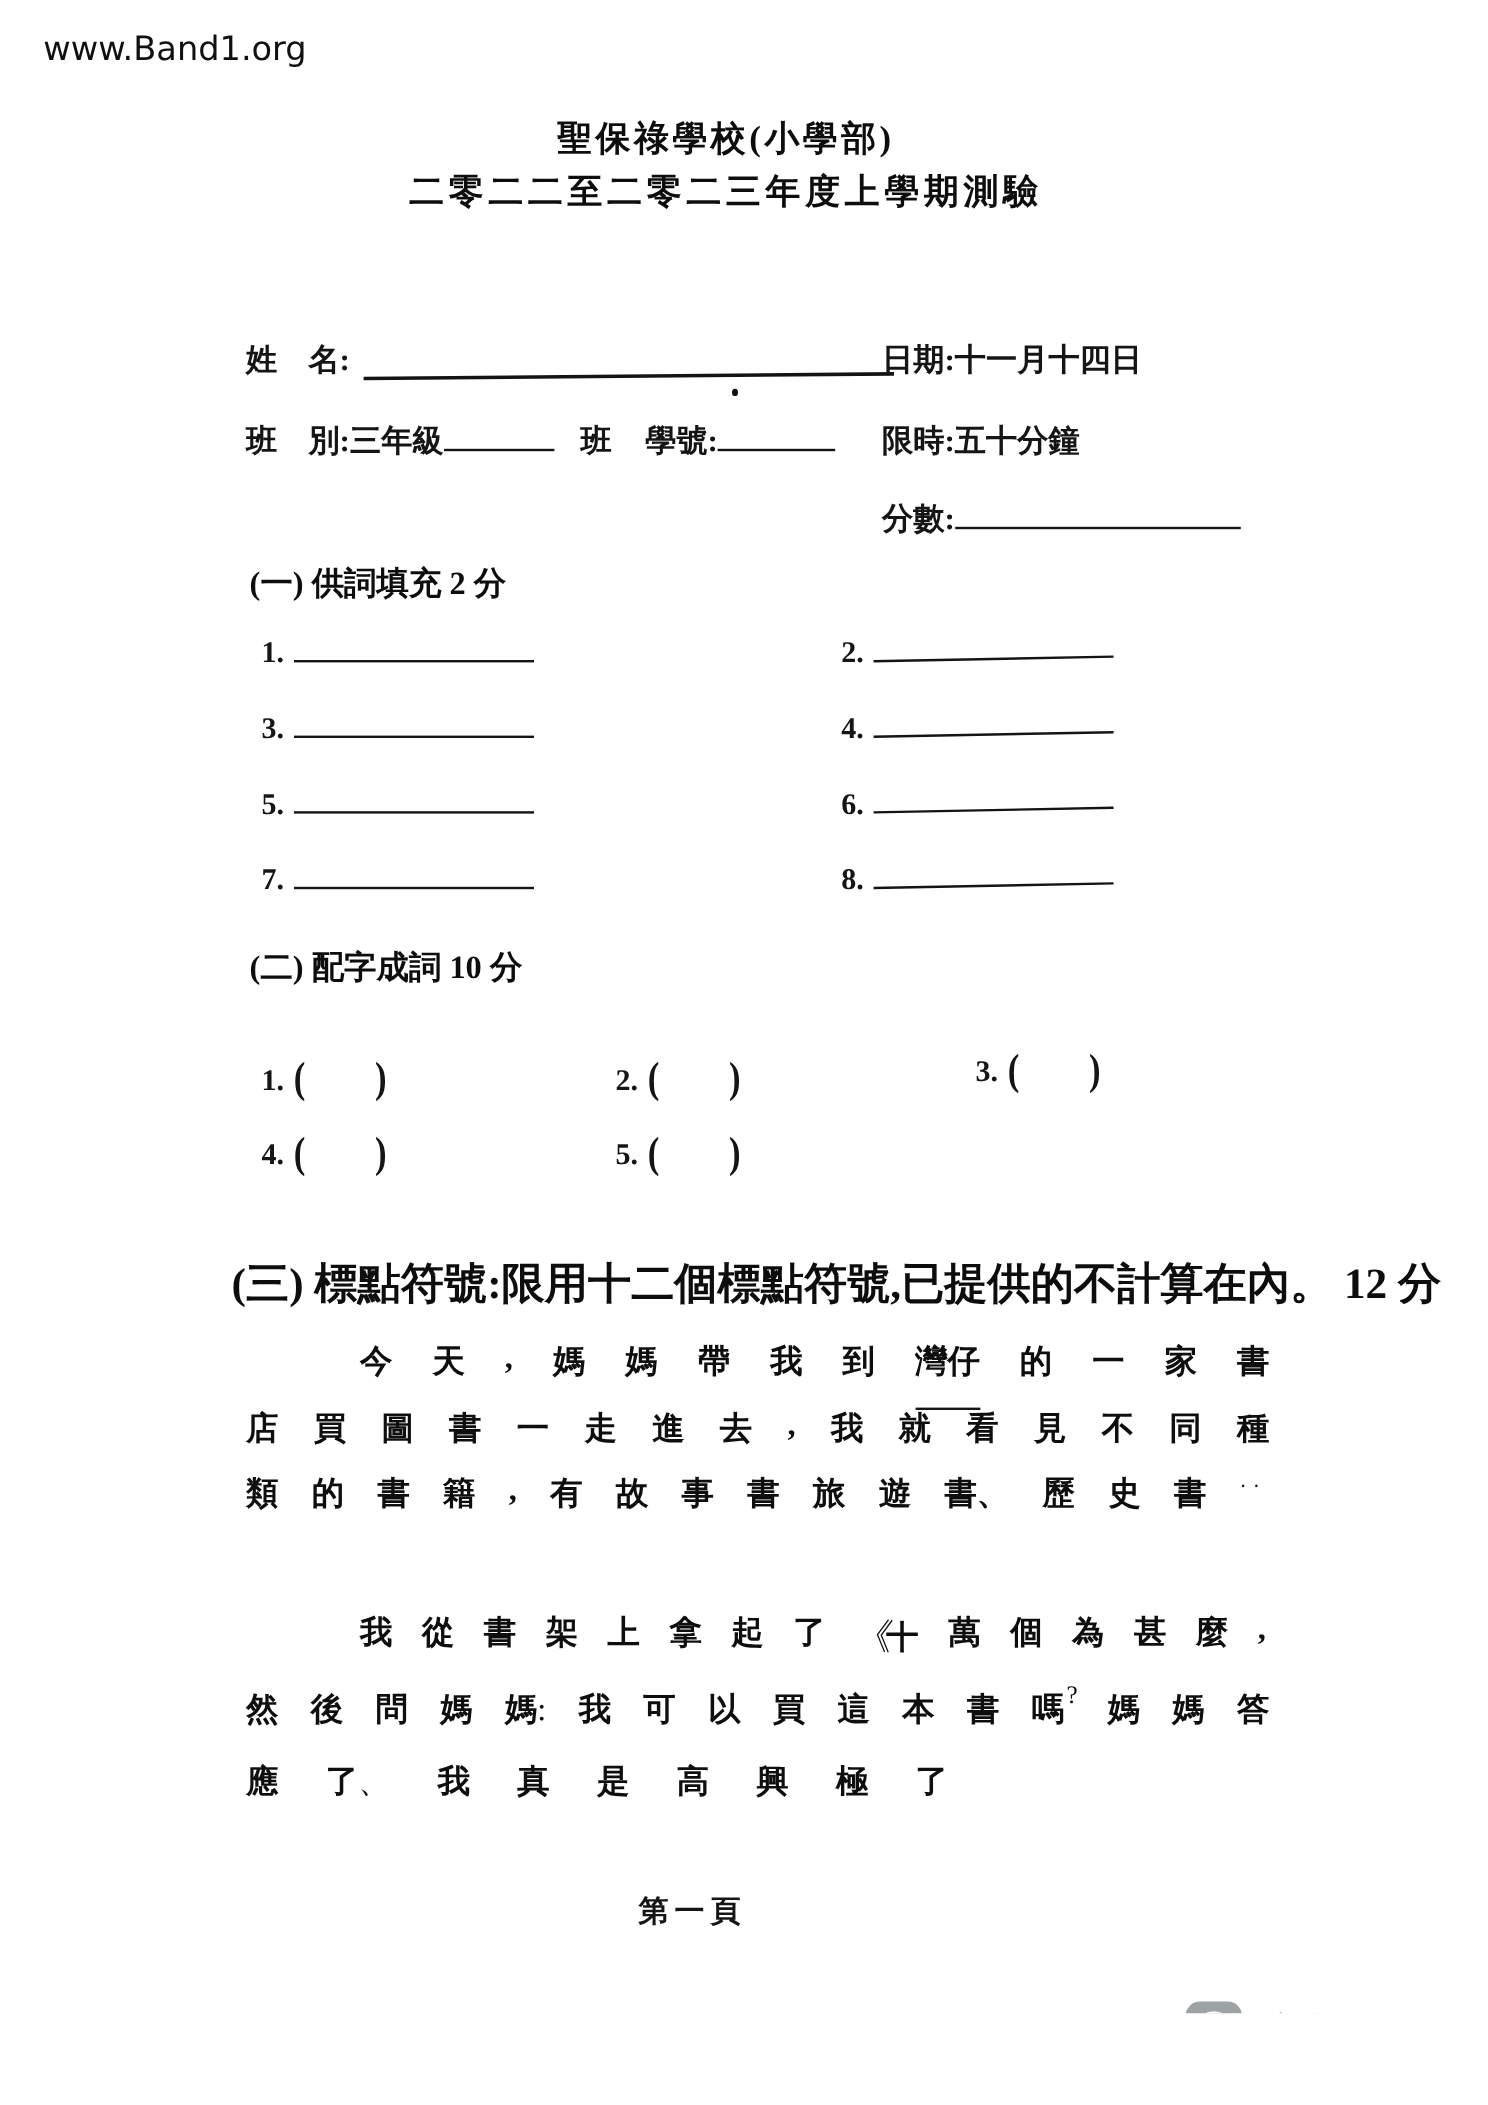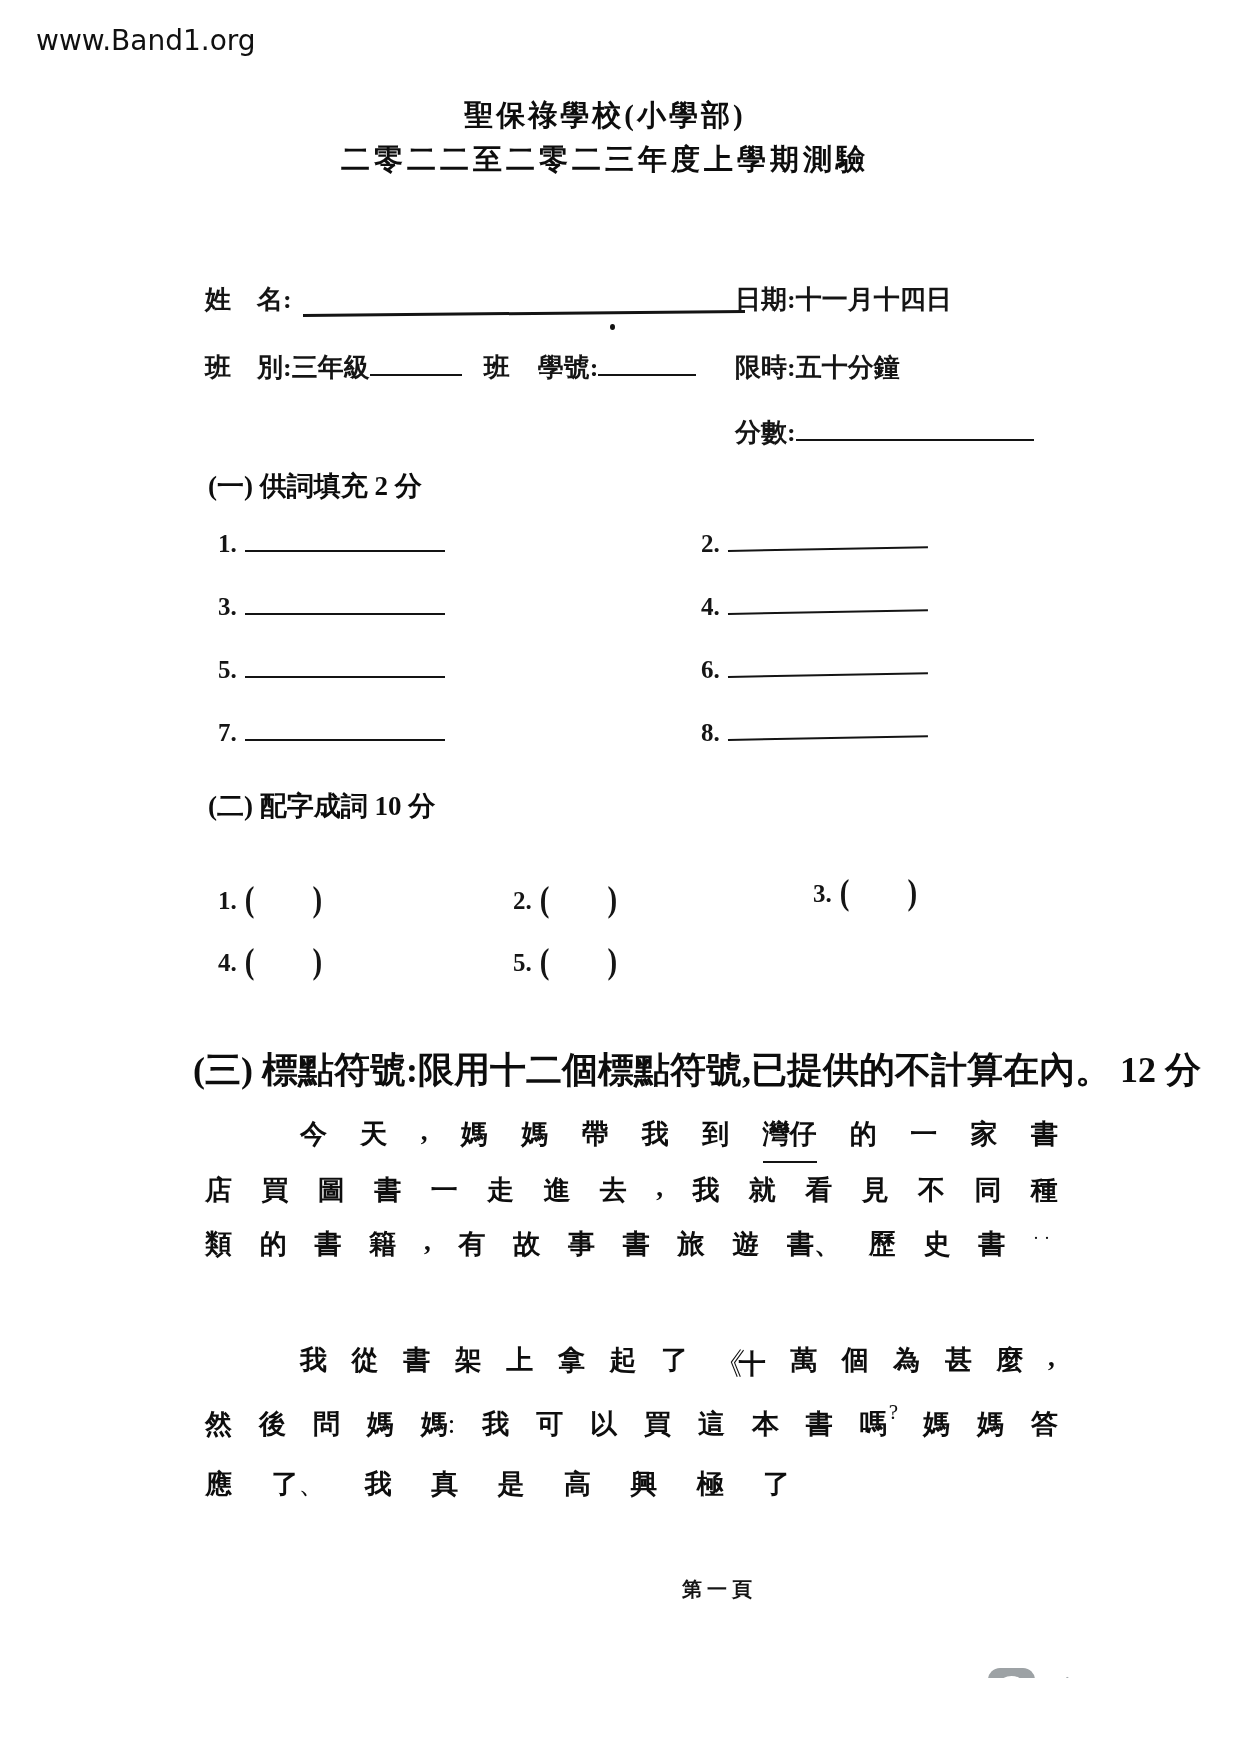--- a/index.html
+++ b/index.html
@@ -39,28 +39,28 @@
 
   .pline{position:absolute;display:flex;justify-content:space-between;
          font-size:27px;font-weight:700;color:#0e0e0e;}
   .pl0{left:300px;top:1116px;width:758px;}
   .pl1{left:205px;top:1172px;width:853px;}
   .pl2{left:205px;top:1226px;width:850px;}
   .pl3{left:300px;top:1342px;width:755px;}
   .pl4{left:205px;top:1406px;width:853px;}
   .pl5{left:205px;top:1466px;width:585px;}
   .tok{white-space:pre;}
-  .tok.u{border-bottom:2.5px solid #141414;padding-bottom:9px;}
+  .tok.u{border-bottom:2.5px solid #141414;padding-bottom:21px;}
   .hw{font-weight:400;}
   .hw.pre{display:inline-block;font-size:31px;margin-right:-5px;transform:rotate(7deg);}
   .hw.q{font-size:21px;position:relative;top:-14px;left:2px;}
   .dots{font-size:18px;font-weight:400;letter-spacing:5px;align-self:center;position:relative;top:-6px;}
 
-  .pagefoot{position:absolute;left:557px;top:1576px;width:200px;text-align:right;
-            font-size:20px;font-weight:700;letter-spacing:5px;}
+  .pagefoot{position:absolute;left:532px;top:1576px;width:200px;text-align:left;
+            font-size:25px;font-weight:700;letter-spacing:5px;}
 
   .logo-box{position:absolute;left:988px;top:1668px;width:47px;height:47px;background:#9da2a5;border-radius:12px;}
   .logo-ring{position:absolute;left:7px;top:8px;width:19px;height:19px;border:7px solid #fff;border-radius:50%;}
   .logo-tail{position:absolute;right:5px;bottom:5px;width:12px;height:12px;background:#fff;
              clip-path:polygon(0 100%,100% 0,100% 100%);}
   .logo-text{position:absolute;left:1050px;top:1672px;font:700 38px "DejaVu Sans",sans-serif;
              color:#9da2a5;letter-spacing:2px;}
 
   .pagenum{position:absolute;left:0;right:0;top:1712px;text-align:center;
            font:400 15px "DejaVu Sans",sans-serif;color:#222;}

